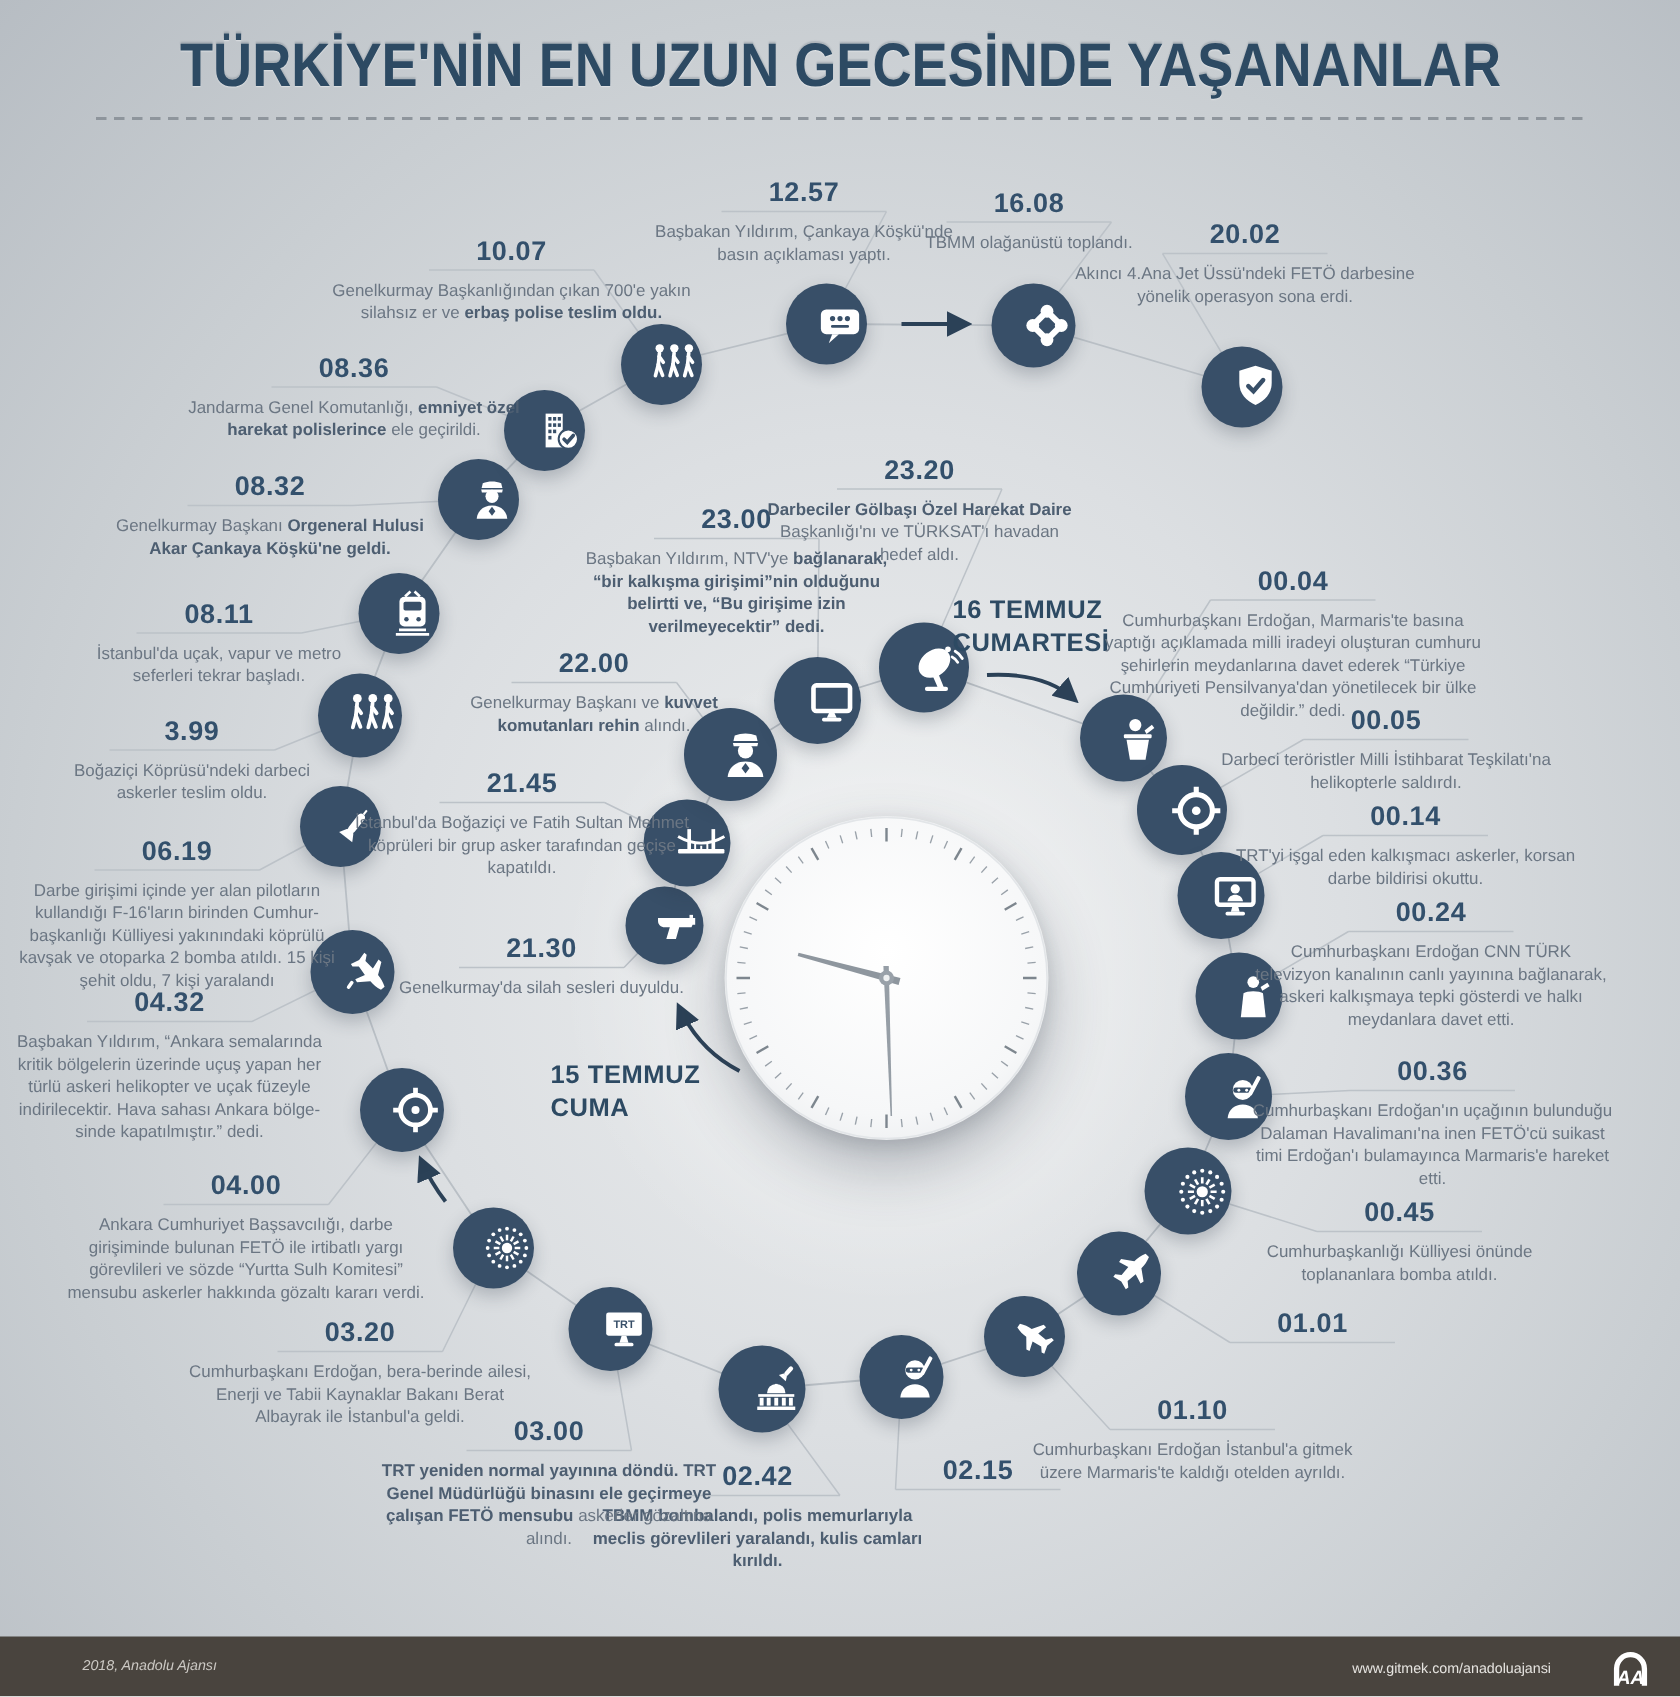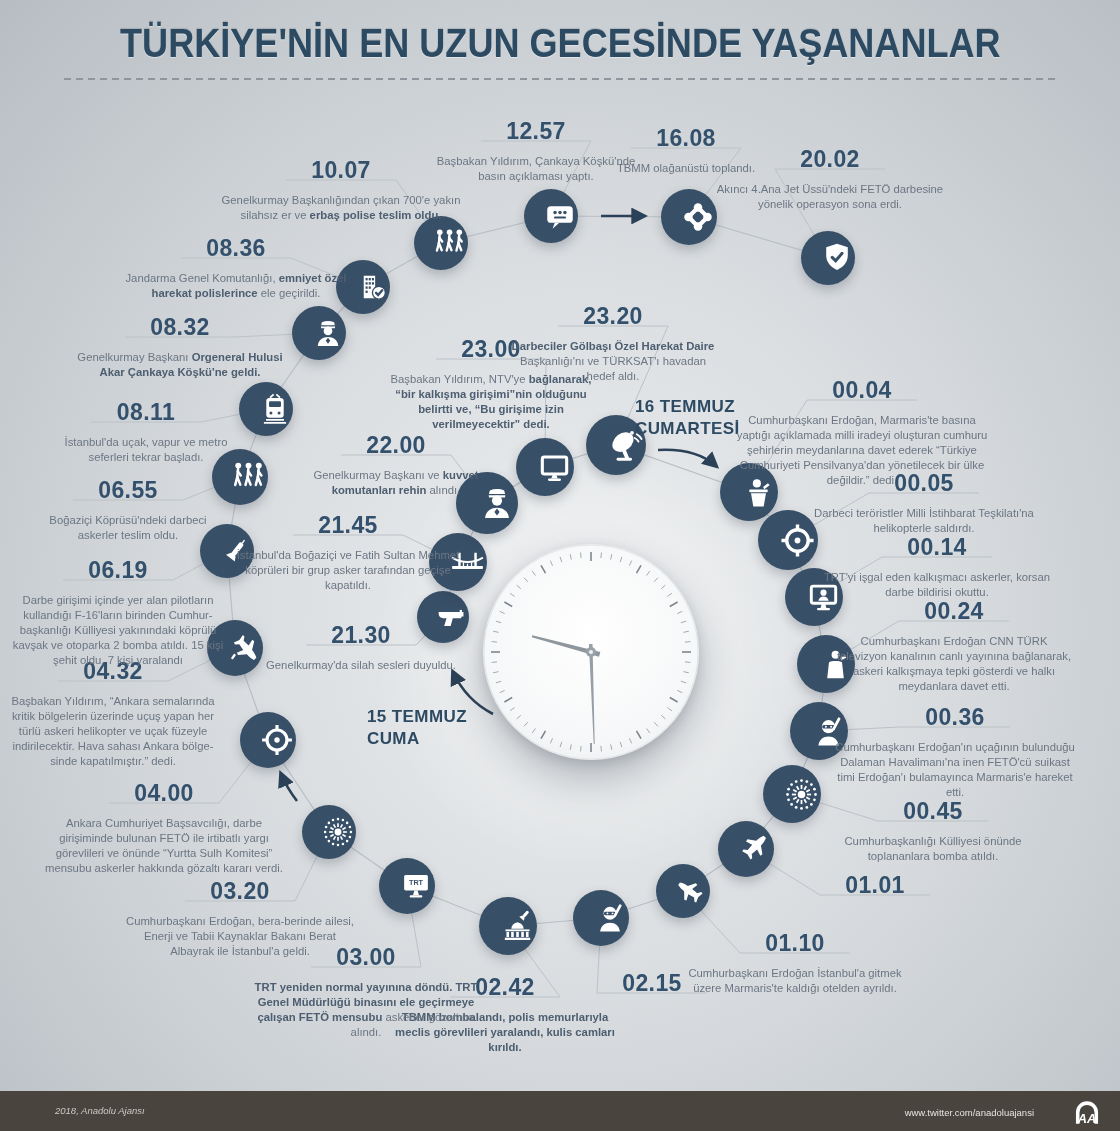--- a/index.html
+++ b/index.html
@@ -6,21 +6,21 @@
   #stage{position:relative;width:1120px;height:1131px;overflow:hidden;
     font-family:"Liberation Sans",sans-serif;
     background:radial-gradient(ellipse at 52% 55%, #ebedee 0%, #dcdfe2 38%, #c9ced2 70%, #b7bdc3 100%);}
   .title{position:absolute;top:20px;left:0;width:100%;text-align:center;z-index:5;}
   .title span{display:inline-block;transform:scaleX(.88);transform-origin:center;
     font-size:41px;font-weight:bold;color:#2d4a63;letter-spacing:0px;
     text-shadow:0 1px 1px rgba(255,255,255,.45), 0 -1px 1px rgba(40,55,70,.18);}
   .day-label{position:absolute;font-weight:bold;font-size:17px;color:#2d4a63;
     white-space:pre-line;line-height:1.3;letter-spacing:.4px;z-index:4;}
   .event{position:absolute;text-align:center;z-index:4;}
-  .ev-time{font-size:23px;font-weight:bold;color:#33506c;letter-spacing:.4px;}
+  .ev-time{font-size:18px;font-weight:bold;color:#33506c;letter-spacing:.4px;}
   .ev-text{margin-top:9px;font-size:11.3px;line-height:1.33;color:#6b7683;}
   .ev-text b{color:#4d5e71;}
   .icon{position:absolute;border-radius:50%;background:#384f68;display:flex;align-items:center;
     justify-content:flex-end;z-index:3;box-shadow:0 5px 11px rgba(40,52,68,.25);}
   #overlay{position:absolute;left:0;top:0;z-index:1;}
   .halo{position:absolute;left:371px;top:432px;width:440px;height:440px;border-radius:50%;z-index:0;
     background:radial-gradient(circle, rgba(255,255,255,.6) 0%, rgba(255,255,255,0) 70%);}
   .clock-wrap{position:absolute;left:483px;top:544px;width:216px;height:216px;border-radius:50%;z-index:2;
     box-shadow:0 18px 40px rgba(50,60,75,.32), 0 4px 12px rgba(50,60,75,.16);}
   .footer{position:absolute;left:0;bottom:0;width:100%;height:40px;background:#49443e;z-index:6;}
@@ -234,32 +234,32 @@
       <div class="event" style="left: 241px; top: 944px; width: 250px;">
         <div class="ev-time">03.00</div>
         <div class="ev-text"><b>TRT yeniden normal yayınına döndü. TRT Genel Müdürlüğü binasını ele geçirmeye çalışan FETÖ mensubu</b> askerler gözaltına alındı.</div>
       </div>
       <div class="event" style="left: 125px; top: 878px; width: 230px;">
         <div class="ev-time">03.20</div>
         <div class="ev-text">Cumhurbaşkanı Erdoğan, bera-berinde ailesi, Enerji ve Tabii Kaynaklar Bakanı Berat Albayrak ile İstanbul'a geldi.</div>
       </div>
       <div class="event" style="left: 44px; top: 780px; width: 240px;">
         <div class="ev-time">04.00</div>
-        <div class="ev-text">Ankara Cumhuriyet Başsavcılığı, darbe girişiminde bulunan FETÖ ile irtibatlı yargı görevlileri ve önünde “Yurtta Sulh Komitesi” mensubu askerler hakkında gözaltı kararı verdi.</div>
+        <div class="ev-text">Ankara Cumhuriyet Başsavcılığı, darbe girişiminde bulunan FETÖ ile irtibatlı yargı görevlileri ve sözde “Yurtta Sulh Komitesi” mensubu askerler hakkında gözaltı kararı verdi.</div>
       </div>
       <div class="event" style="left: 2px; top: 658px; width: 222px;">
         <div class="ev-time">04.32</div>
         <div class="ev-text">Başbakan Yıldırım, “Ankara semalarında kritik bölgelerin üzerinde uçuş yapan her türlü askeri helikopter ve uçak füzeyle indirilecektir. Hava sahası Ankara bölge-sinde kapatılmıştır.” dedi.</div>
       </div>
       <div class="event" style="left: 5.5px; top: 557px; width: 225px;">
         <div class="ev-time">06.19</div>
         <div class="ev-text">Darbe girişimi içinde yer alan pilotların kullandığı F-16'ların birinden Cumhur-başkanlığı Külliyesi yakınındaki köprülü kavşak ve otoparka 2 bomba atıldı. 15 kişi şehit oldu, 7 kişi yaralandı</div>
       </div>
       <div class="event" style="left: 33px; top: 477px; width: 190px;">
-        <div class="ev-time">06.55</div>
+        <div class="ev-time">3.99</div>
         <div class="ev-text">Boğaziçi Köprüsü'ndeki darbeci askerler teslim oldu.</div>
       </div>
       <div class="event" style="left: 43.5px; top: 399px; width: 205px;">
         <div class="ev-time">08.11</div>
         <div class="ev-text">İstanbul'da uçak, vapur ve metro seferleri tekrar başladı.</div>
       </div>
       <div class="event" style="left: 67.5px; top: 314px; width: 225px;">
         <div class="ev-time">08.32</div>
         <div class="ev-text">Genelkurmay Başkanı <b>Orgeneral Hulusi Akar Çankaya Köşkü'ne geldi.</b></div>
       </div>
@@ -614,19 +614,19 @@
       <div class="icon" style="left: 801px; top: 231px; width: 54px; height: 54px;">
         <svg width="36" height="36" viewBox="0 0 24 24">
           <path d="M12 2.5l7.2 2.3v5.4c0 4.8-3.1 7.9-7.2 9.8-4.1-1.9-7.2-5-7.2-9.8V4.8z" fill="#fff"></path>
           <path d="M8.8 11.6l2.3 2.3 4.3-5" stroke="#384f68" stroke-width="2" fill="none" stroke-linecap="round"></path>
         </svg>
       </div>
     </div>
 
   <div class="footer">
     <div class="credit">2018, Anadolu Ajansı</div>
-    <div class="twitter">www.twitter.com/anadoluajansi</div>
+    <div class="twitter">www.gitmek.com/anadoluajansi</div>
     <svg class="aa-logo" viewBox="0 0 24 24">
       <path d="M4.2 21v-8a7.8 7.8 0 0 1 15.6 0v8h-2.5v-8a5.3 5.3 0 0 0-10.6 0v8z" fill="#fff"></path>
       <text x="12" y="20.2" font-size="9" font-weight="bold" font-style="italic" fill="#fff" text-anchor="middle" font-family="Liberation Sans, sans-serif">AA</text>
     </svg>
   </div>
 </div>
 
 </body></html>

